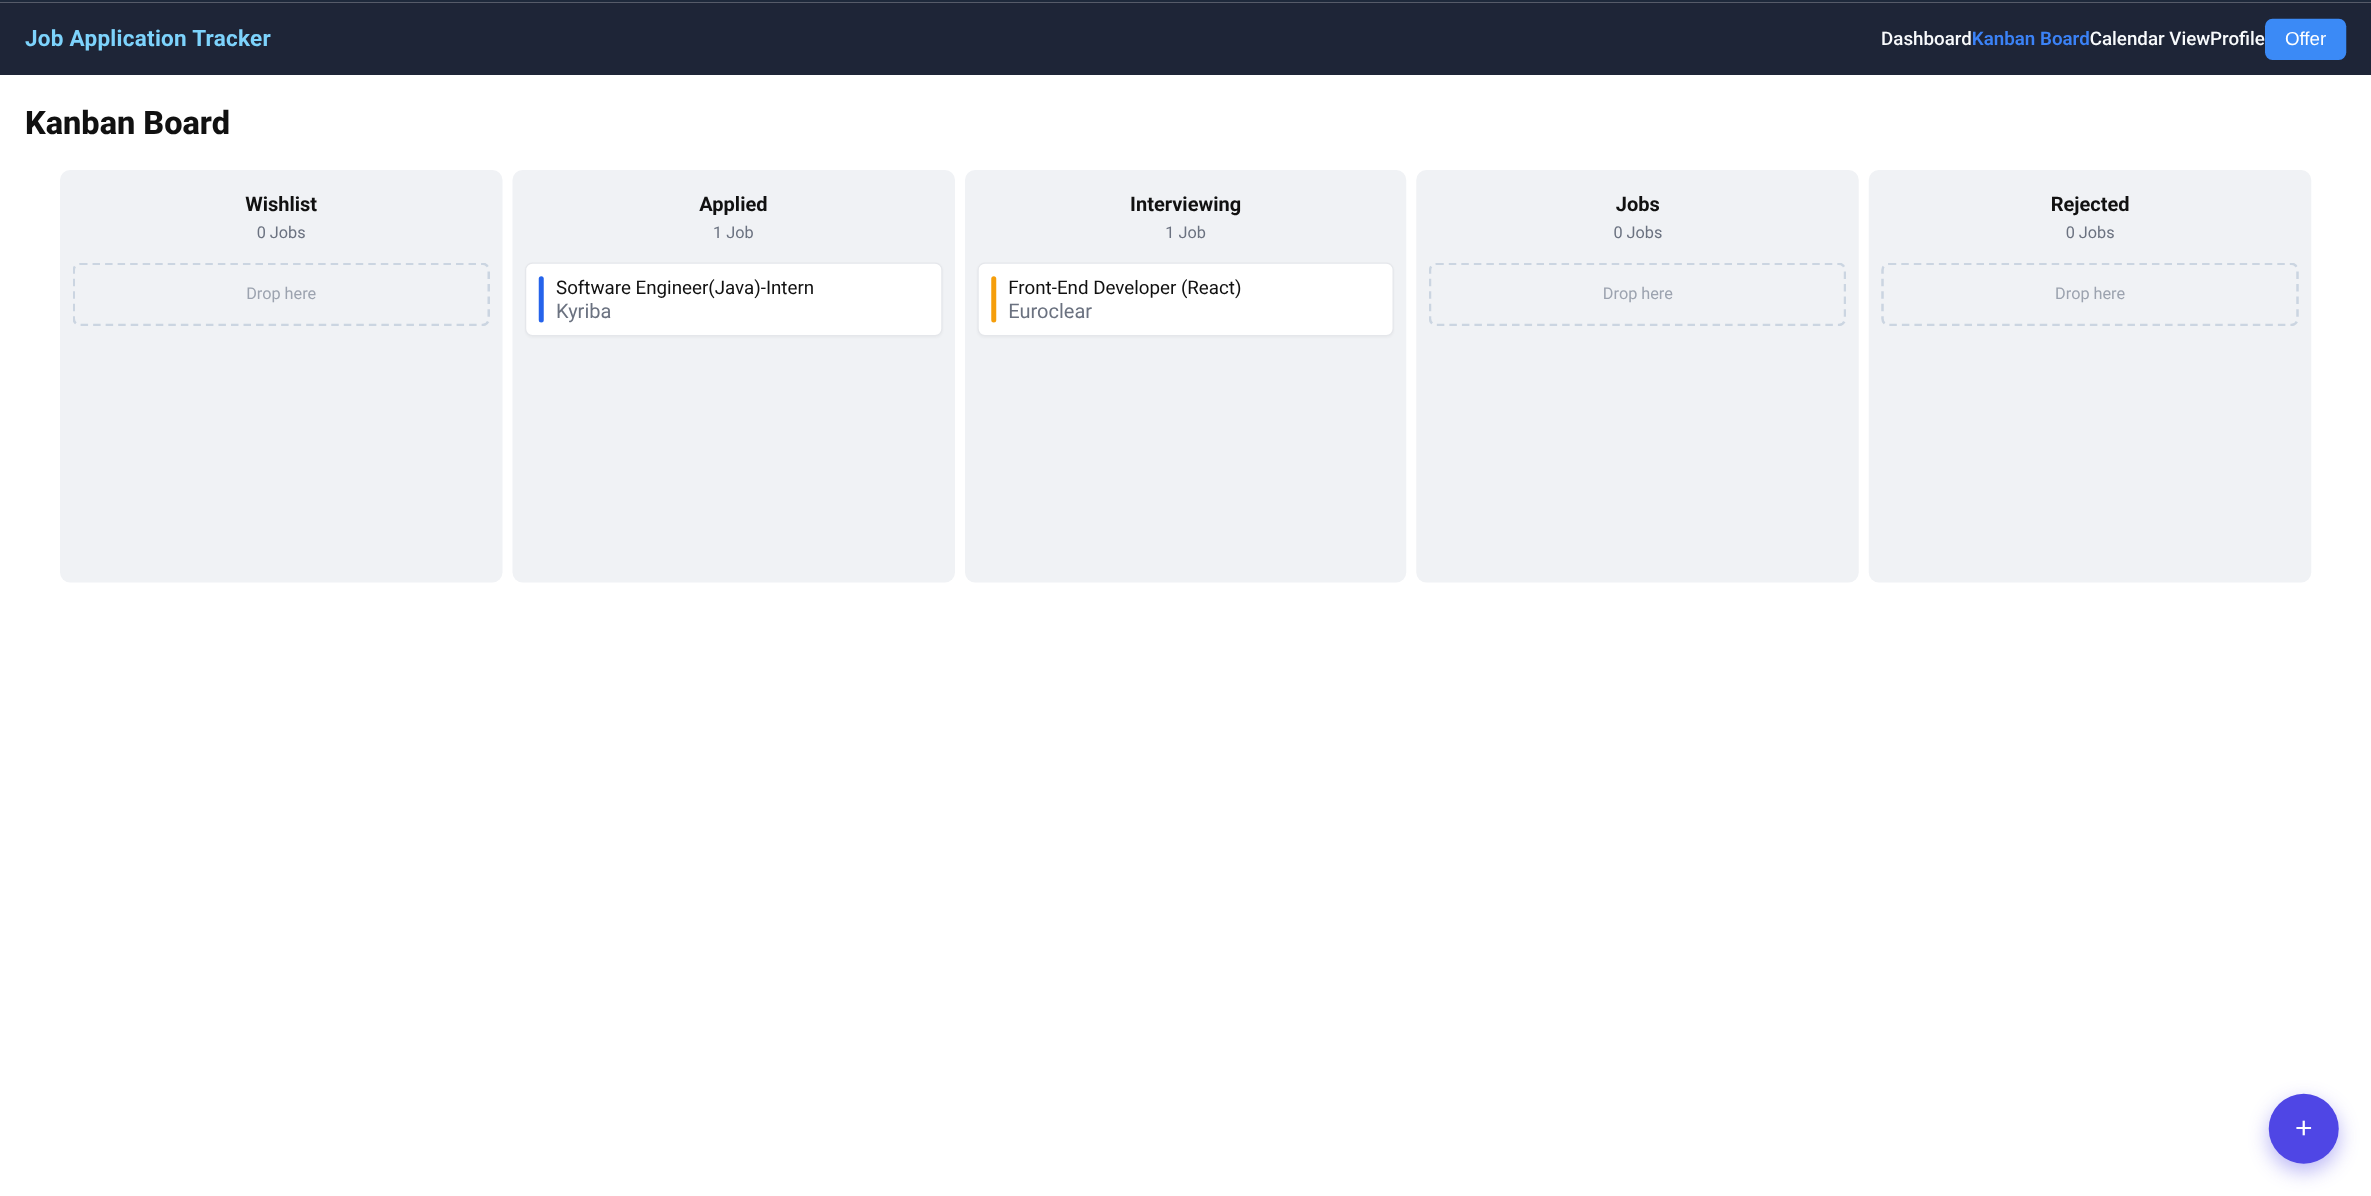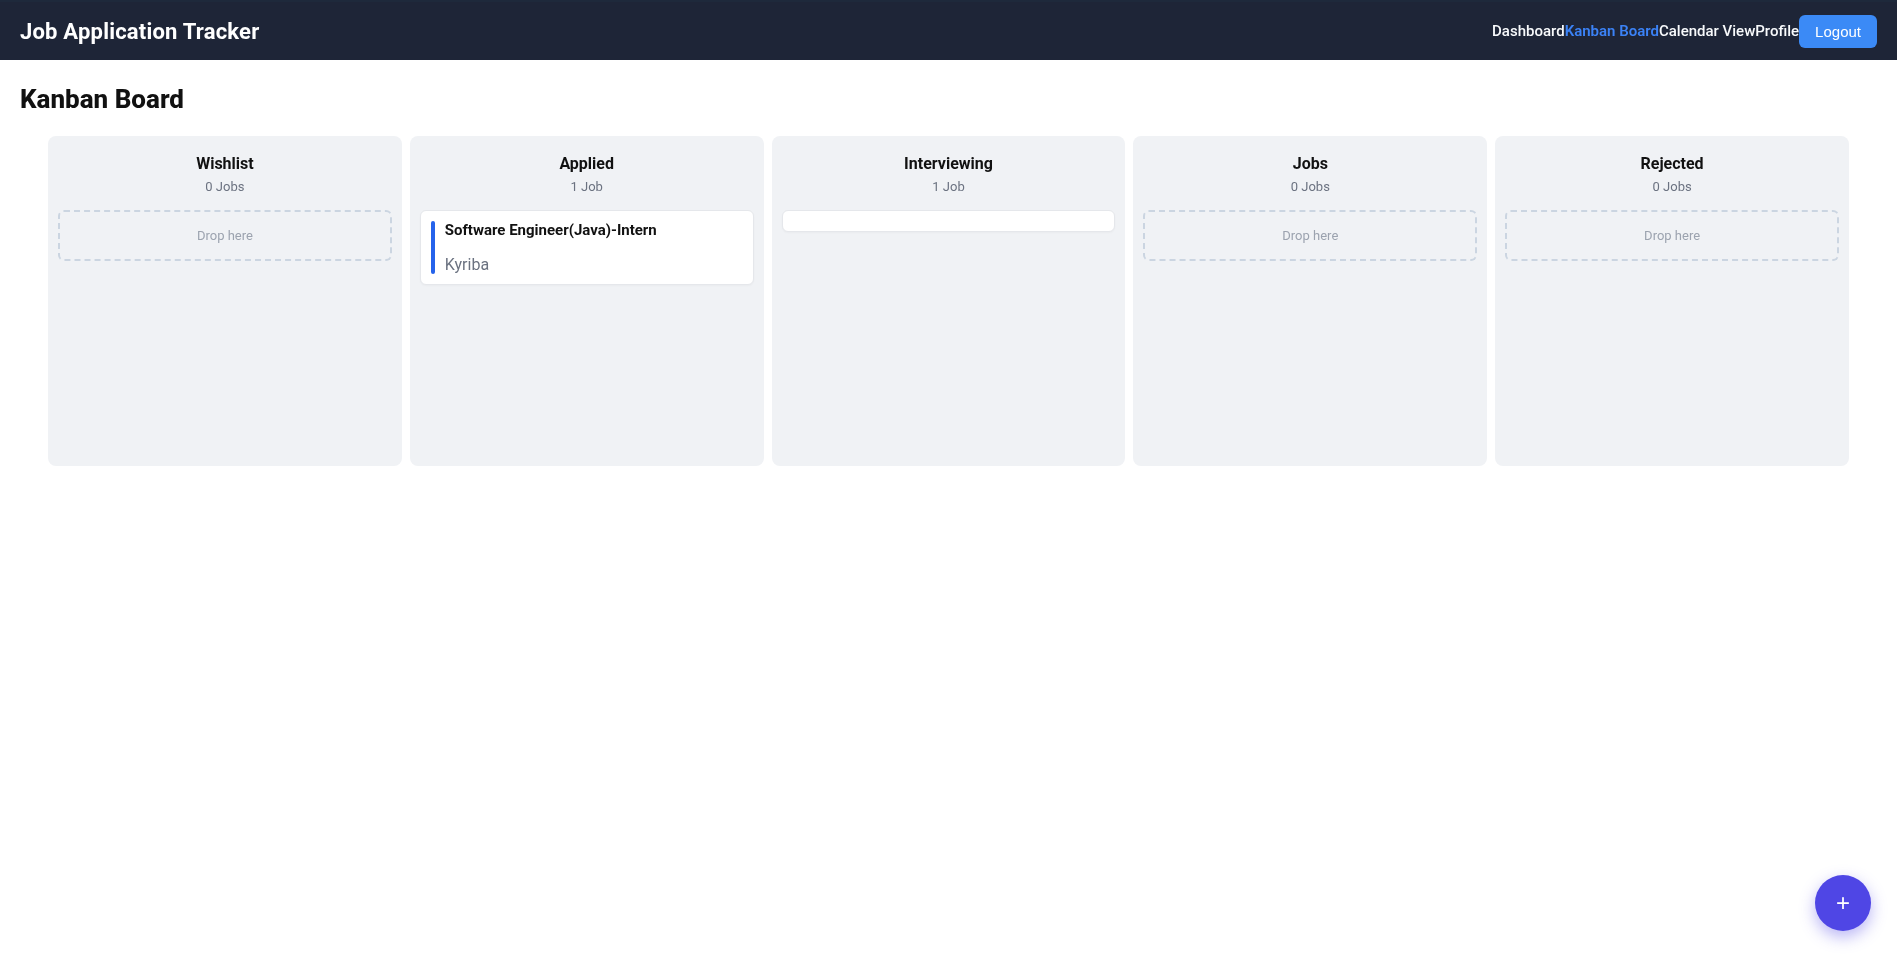--- a/index.html
+++ b/index.html
@@ -9,23 +9,23 @@
 
     .navbar {
       background: #1e2537;
       height: 58px;
       display: flex;
       align-items: center;
       justify-content: space-between;
       padding: 0 20px;
     }
     .navbar .brand {
-      color: #ffffff;
+      color: #7dd3fc;
       font-weight: 700;
-      font-size: 22px;
+      font-size: 18px;
       letter-spacing: 0.2px;
     }
     .navbar .right {
       display: flex;
       align-items: center;
     }
     .nav-link {
       color: #f8fafc;
       font-size: 15px;
       text-decoration: none;
@@ -89,21 +89,21 @@
       align-items: stretch;
       cursor: grab;
       box-shadow: 0 1px 2px rgba(0,0,0,0.03);
     }
     .card .accent {
       width: 4px;
       border-radius: 3px;
       flex-shrink: 0;
     }
     .card .content { flex: 1; min-width: 0; }
-    .card .title { font-weight: 700; font-size: 15px; margin-bottom: 16px; }
+    .card .title { font-weight: 400; font-size: 15px; margin-bottom: 0; }
     .card .company { font-size: 16px; color: #6b7280; }
 
     .fab {
       position: fixed;
       right: 26px;
       bottom: 26px;
       width: 56px;
       height: 56px;
       border-radius: 50%;
       background: #4f46e5;
@@ -123,21 +123,21 @@
 
 <div class="topbar"></div>
 
 <nav class="navbar">
   <div class="brand">Job Application Tracker</div>
   <div class="right">
     <a class="nav-link">Dashboard</a>
     <a class="nav-link active">Kanban Board</a>
     <a class="nav-link">Calendar View</a>
     <a class="nav-link">Profile</a>
-    <button class="btn-logout">Logout</button>
+    <button class="btn-logout">Offer</button>
   </div>
 </nav>
 
 <main class="page">
   <h1 class="page-title">Kanban Board</h1>
 
   <div class="board" id="board">
       <div class="column">
         <div class="col-title">Wishlist</div>
         <div class="col-count">0 Jobs</div>
@@ -152,20 +152,24 @@
             <div class="title">Software Engineer(Java)-Intern</div>
             <div class="company">Kyriba</div>
           </div>
         </div>
       </div>
       <div class="column">
         <div class="col-title">Interviewing</div>
         <div class="col-count">1 Job</div>
         <div class="card">
           <div class="accent" style="background: rgb(245, 158, 11);"></div>
+          <div class="content">
+            <div class="title">Front-End Developer (React)</div>
+            <div class="company">Euroclear</div>
+          </div>
         </div>
       </div>
       <div class="column">
         <div class="col-title">Jobs</div>
         <div class="col-count">0 Jobs</div>
         <div class="dropzone">Drop here</div>
       </div>
       <div class="column">
         <div class="col-title">Rejected</div>
         <div class="col-count">0 Jobs</div>

